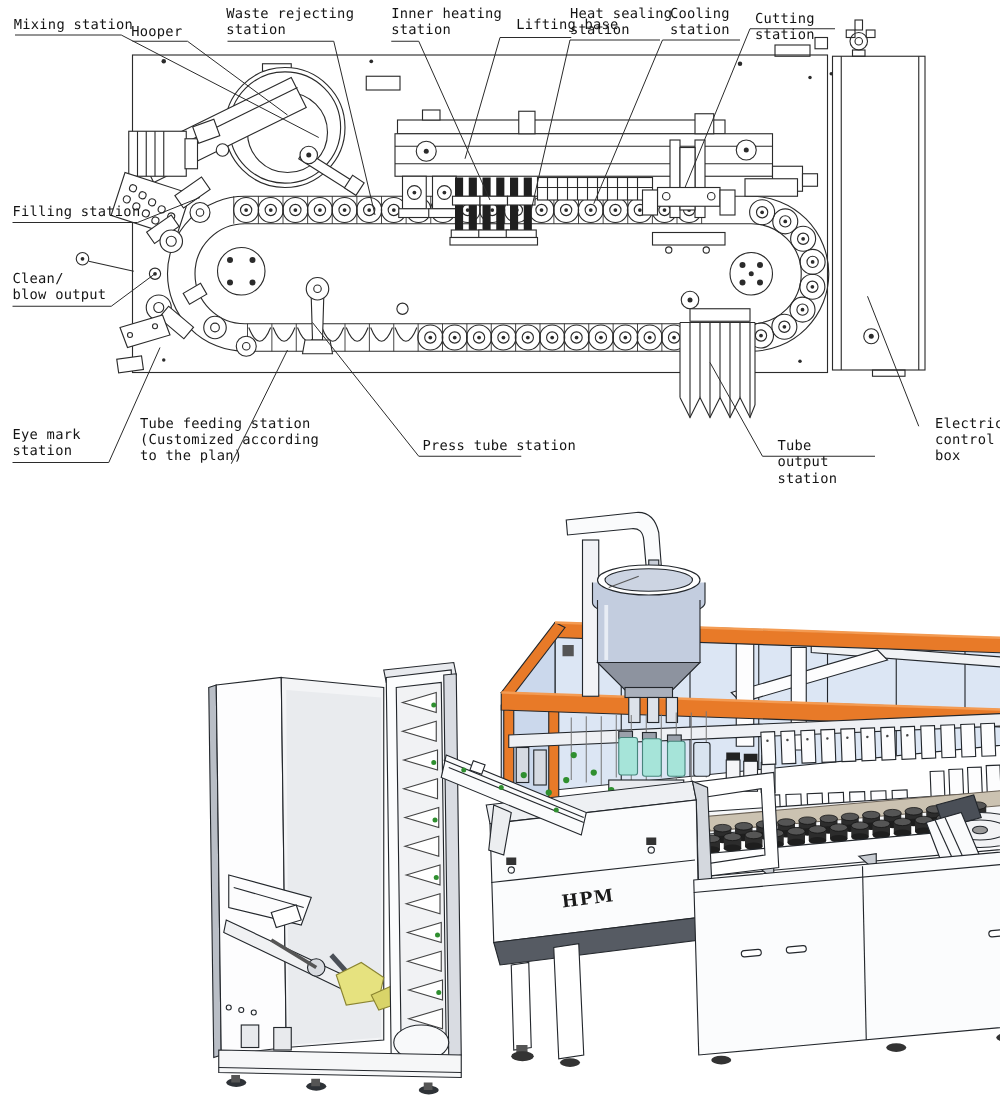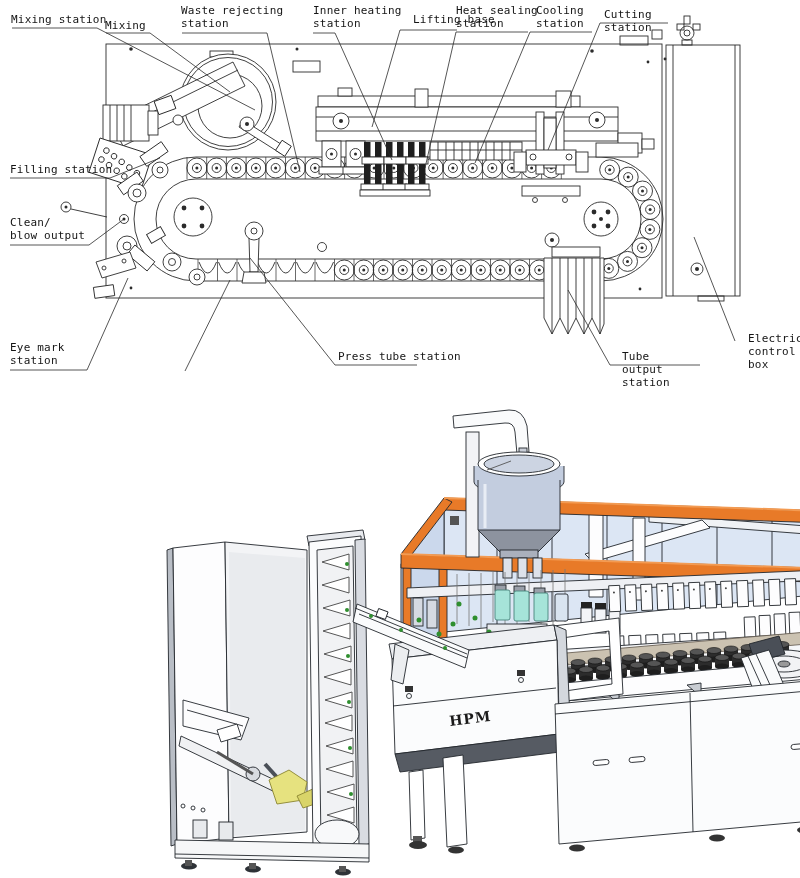--- a/index.html
+++ b/index.html
@@ -353,36 +353,39 @@
     <polyline points="10,245 89,245 124,219"></polyline>
     <polyline points="10,370 87,370 128,278"></polyline>
     <polyline points="185,371 230,280"></polyline>
     <polyline points="417,365 335,365 250,258"></polyline>
     <polyline points="700,365 610,365 568,290"></polyline>
     <polyline points="735,341 694,237"></polyline>
   </g>
 </svg>
 
   <div class="lbl" style="left:11px;top:13px">Mixing station</div>
-  <div class="lbl" style="left:105px;top:19px">Mixing</div>
+  <div class="lbl" style="left:105px;top:19px">Hooper</div>
   <div class="lbl" style="left:181px;top:4px">Waste rejecting
 station</div>
   <div class="lbl" style="left:313px;top:4px">Inner heating
 station</div>
   <div class="lbl" style="left:413px;top:13px">Lifting base</div>
   <div class="lbl" style="left:456px;top:4px">Heat sealing
 station</div>
   <div class="lbl" style="left:536px;top:4px">Cooling
 station</div>
   <div class="lbl" style="left:604px;top:8px">Cutting station</div>
   <div class="lbl" style="left:10px;top:163px">Filling station</div>
   <div class="lbl" style="left:10px;top:216px">Clean/
 blow output</div>
   <div class="lbl" style="left:10px;top:341px">Eye mark
 station</div>
+  <div class="lbl" style="left:112px;top:332px">Tube feeding station
+(Customized according
+to the plan)</div>
   <div class="lbl" style="left:338px;top:350px">Press tube station</div>
   <div class="lbl" style="left:622px;top:350px">Tube output station</div>
   <div class="lbl" style="left:748px;top:332px">Electric
 control
 box</div>
 </section>
 
 <section class="layer" id="bottom-section">
 <svg width="800" height="486" viewBox="0 0 486 486" style="width:800px;height:486px" fill="none" stroke="#23272c" stroke-width="0.9">
   <svg viewBox="0 0 800 486" width="800" height="486">

